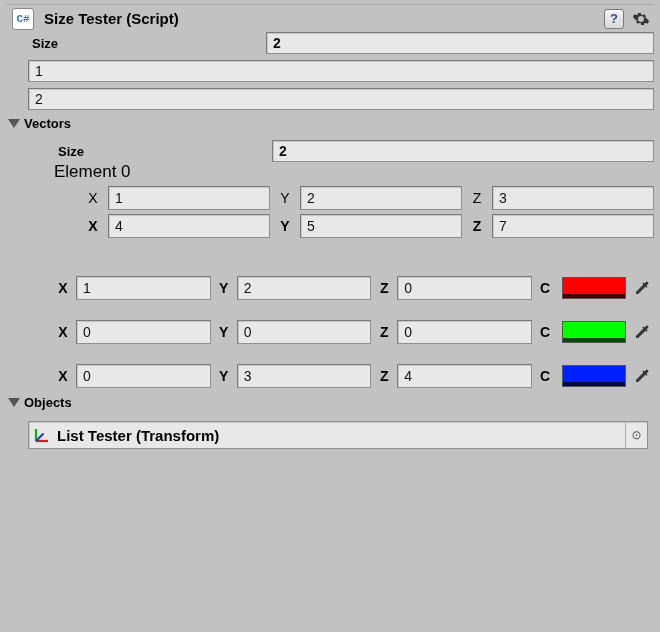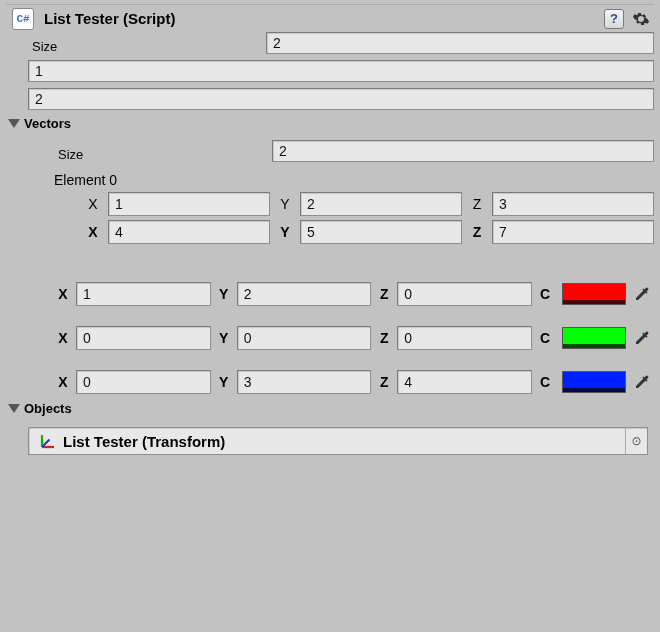--- a/index.html
+++ b/index.html
@@ -6,21 +6,21 @@
   body {
     font-family: Arial, Helvetica, sans-serif;
     font-size: 13px;
     background: #c2c2c2;
     color: #000;
     width: 660px;
     height: 632px;
     overflow: hidden;
   }
   .panel { padding: 4px 6px 6px 6px; }
-  .row { display: flex; align-items: flex-end; min-height: 22px; }
+  .row { display: flex; align-items: center; min-height: 22px; font-weight: bold; }
   .foldout {
     display: flex;
     align-items: center;
     font-weight: bold;
     cursor: pointer;
     height: 26px;
   }
   .foldout .tri {
     width: 0; height: 0;
     border-left: 6px solid transparent;
@@ -82,21 +82,21 @@
     font-size: 14px;
     color: #111;
     display: flex; align-items: center;
   }
   .indent-1 { padding-left: 22px; }
   .indent-2 { padding-left: 48px; }
   .size-row .label { width: 238px; }
   .size-row-sub .label { width: 218px; }
   .full-row { padding-left: 22px; margin-top: 6px; }
   .full-row .field { width: 100%; }
-  .elem-title { font-weight: bold; padding-left: 48px; font-size: 14px; margin-top: 10px; }
+  .elem-title { font-weight: bold; padding-left: 48px; font-size: 17px; }
   .xyz-label { font-weight: bold; font-size: 14px; text-align: center; }
   .section-gap { height: 18px; }
   .color-row { display: flex; align-items: center; gap: 4px; padding-left: 48px; margin-top: 20px; }
   .color-row .xyz-label { width: 18px; }
   .color-row .field { width: 88px; height: 24px; }
   .color-swatch {
     width: 64px; height: 22px;
     border: 1px solid #555;
     box-shadow: inset 0 -4px 0 rgba(0,0,0,0.7);
     cursor: pointer;
@@ -108,21 +108,21 @@
     cursor: pointer;
   }
   .eyedropper svg { width: 18px; height: 18px; }
   .obj-row {
     display: flex; align-items: center;
     margin: 6px 6px 0 22px;
     height: 28px;
     background: #e8e8e8;
     border: 1px solid #8f8f8f;
     box-shadow: inset 1px 1px 1px rgba(0,0,0,0.15);
-    padding-left: 10px;
+    padding-left: 4px;
     cursor: pointer;
   }
   .obj-icon { width: 18px; height: 18px; margin-right: 6px; }
   .obj-label { font-weight: bold; font-size: 15px; flex: 1; }
   .obj-picker {
     width: 22px; height: 100%;
     display: flex; align-items: center; justify-content: center;
     border-left: 1px solid #aaa;
     font-size: 12px; color: #555;
   }
@@ -133,21 +133,21 @@
 </head>
 <body>
 
 <div class="panel">
 
   <div class="header">
     <div class="tri"></div>
     <div class="script-badge">
       <span class="script-badge-inner">C#</span>
     </div>
-    <div class="header-title">List Tester (Script)</div>
+    <div class="header-title">Size Tester (Script)</div>
     <div class="header-icons">
       <div class="help-icon">?</div>
       <div class="gear-icon">
         <svg viewBox="0 0 24 24">
             <path fill="#333" d="M12 8a4 4 0 1 0 0 8 4 4 0 0 0 0-8zm9 4a7 7 0 0 1-.1 1.2l2 1.6-2 3.4-2.4-.9a7 7 0 0 1-2 .1l-.4 2.6h-4l-.4-2.6a7 7 0 0 1-2-.1l-2.4.9-2-3.4 2-1.6A7 7 0 0 1 3 12a7 7 0 0 1 .1-1.2l-2-1.6 2-3.4 2.4.9a7 7 0 0 1 2-.1L8 4h4l.4 2.6a7 7 0 0 1 2 .1l2.4-.9 2 3.4-2 1.6A7 7 0 0 1 21 12z"></path>
           </svg>
       </div>
     </div>
   </div>
 

